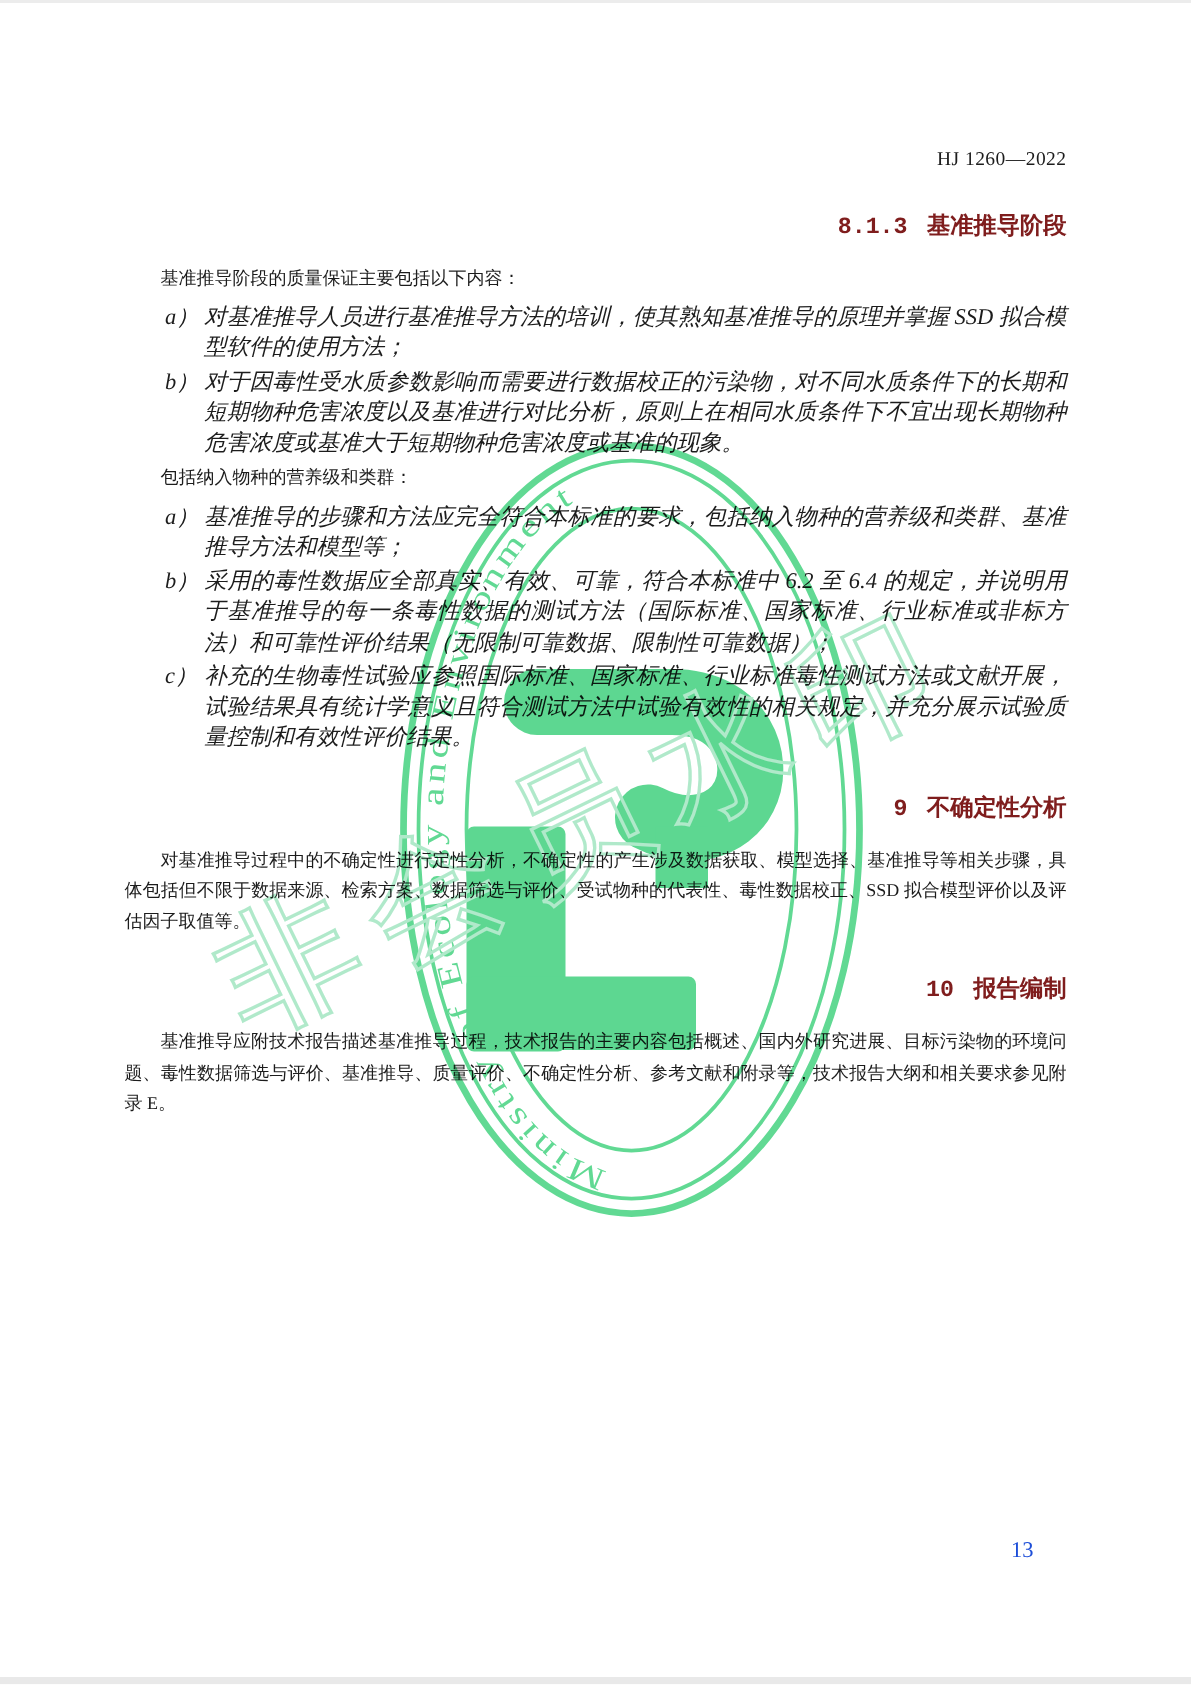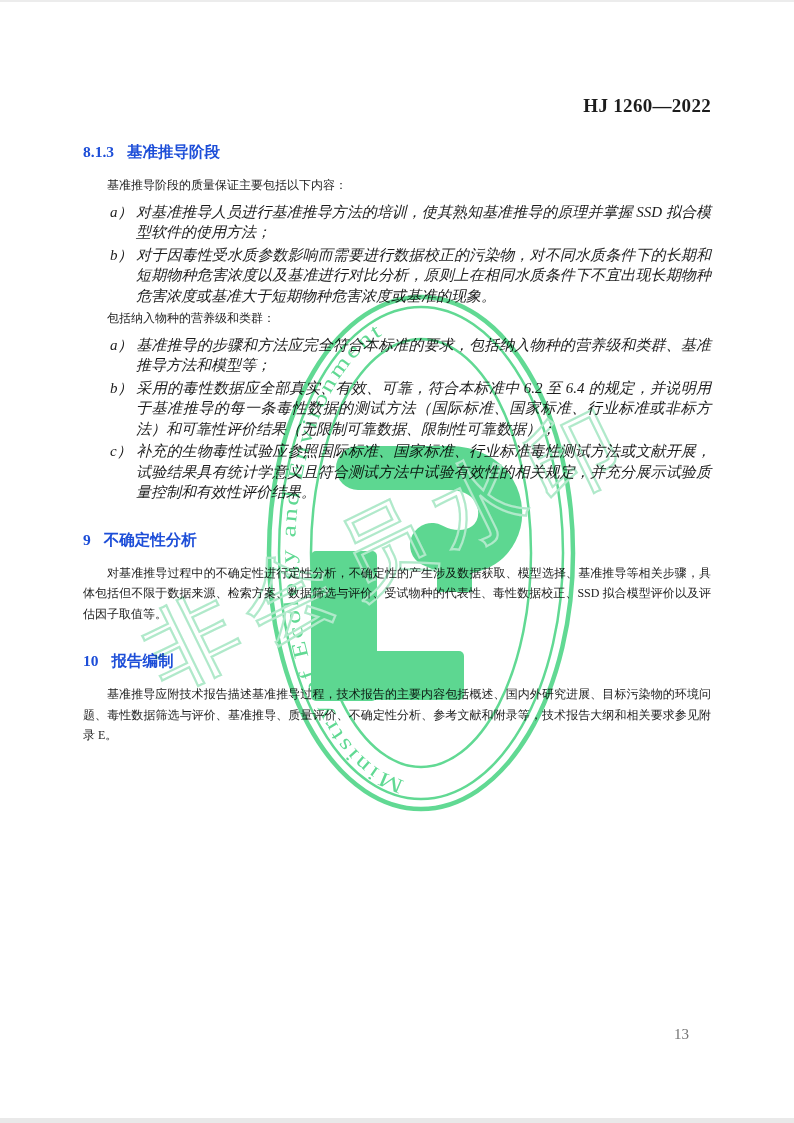--- a/index.html
+++ b/index.html
@@ -4,39 +4,39 @@
 <style>
   html,body{margin:0;padding:0;background:#fff;}
   .page{
     position:relative;width:794px;height:1123px;background:#ffffff;overflow:hidden;
     font-family:"Liberation Serif","DejaVu Serif",serif;color:#1c1c1c;
   }
   .edge-top{position:absolute;top:0;left:0;width:100%;height:2px;background:#ececec;}
   .edge-bottom{position:absolute;bottom:0;left:0;width:100%;height:5px;background:#e9e9e9;}
   .content{position:absolute;left:83px;top:0;width:628px;}
   .doc-header{
-    padding-top:96px;text-align:right;font-weight:bold;font-size:19px;
+    padding-top:96px;text-align:right;font-weight:normal;font-size:13px;
     letter-spacing:.3px;line-height:19px;
   }
   .sec-heading{
-    margin:27px 0 14px 0;font-family:Liberation Serif, serif;
-    font-weight:700;font-size:15.5px;line-height:19px;color:#1d4ed8;
+    margin:27px 0 14px 0;font-family:Liberation Mono, monospace;
+    font-weight:700;font-size:15.5px;line-height:19px;color:#7f1d1d;text-align:right;
   }
   .sec-num{margin-right:13px;}
   p{margin:0;font-size:12px;line-height:20.5px;text-align:justify;}
   p.intro{text-indent:2em;margin-bottom:6px;}
   p.para{text-indent:2em;}
   ol.items{margin:0;padding:0;list-style:none;font-style:italic;}
   ol.items li{
     font-size:15px;line-height:20.5px;text-align:justify;
     padding-left:53px;text-indent:-26px;margin-bottom:2px;
   }
   .li-label{display:inline-block;width:26px;text-indent:0;white-space:nowrap;}
   .page-number{
-    position:absolute;top:1026px;left:674px;font-size:15px;color:#737373;
+    position:absolute;top:1026px;left:674px;font-size:15px;color:#1d4ed8;
   }
   .watermark{
     position:absolute;inset:0;pointer-events:none;
     mix-blend-mode:multiply;opacity:.92;
   }
   .watermark text{font-family:"Liberation Serif","DejaVu Serif",serif;}
 </style>
 </head>
 <body>
 

